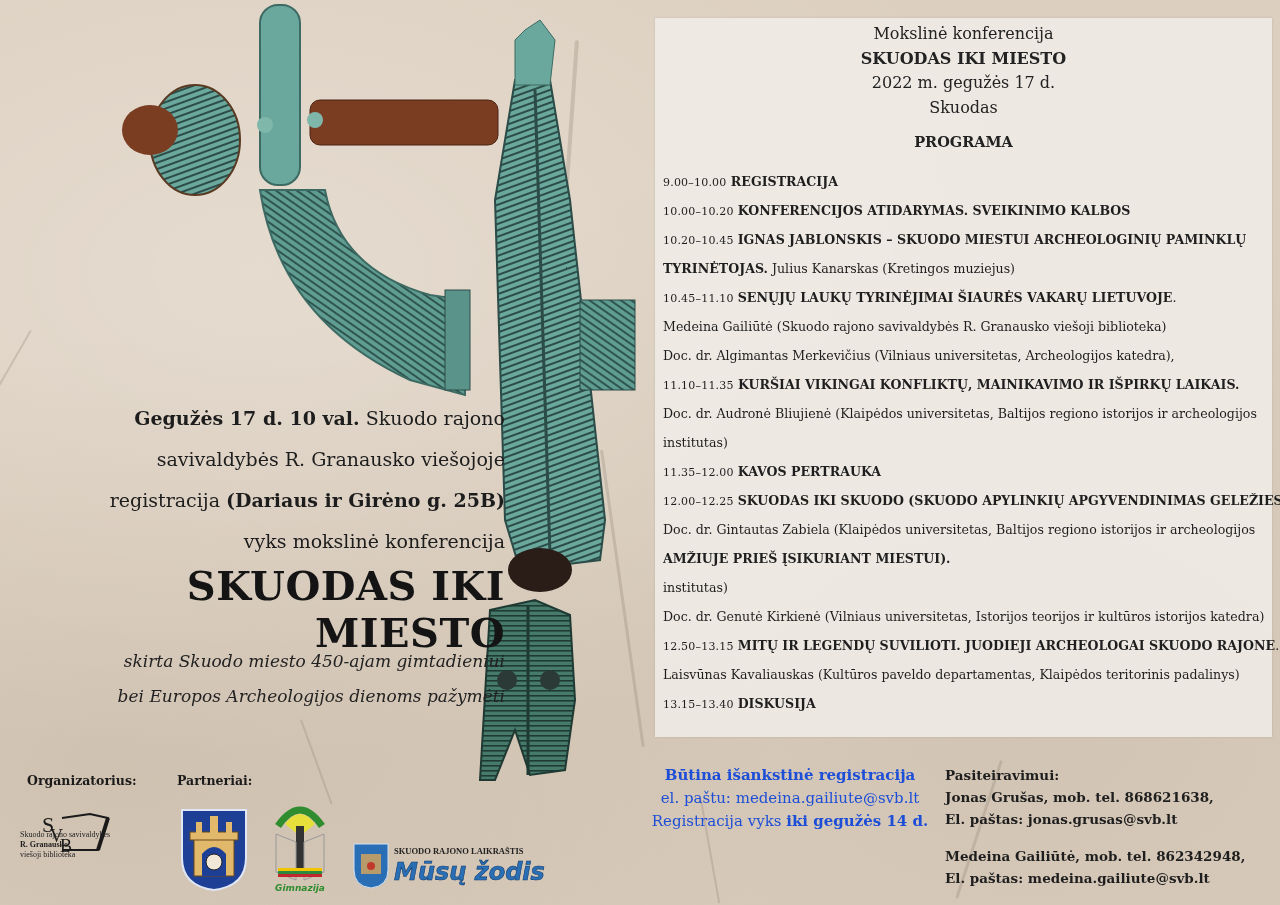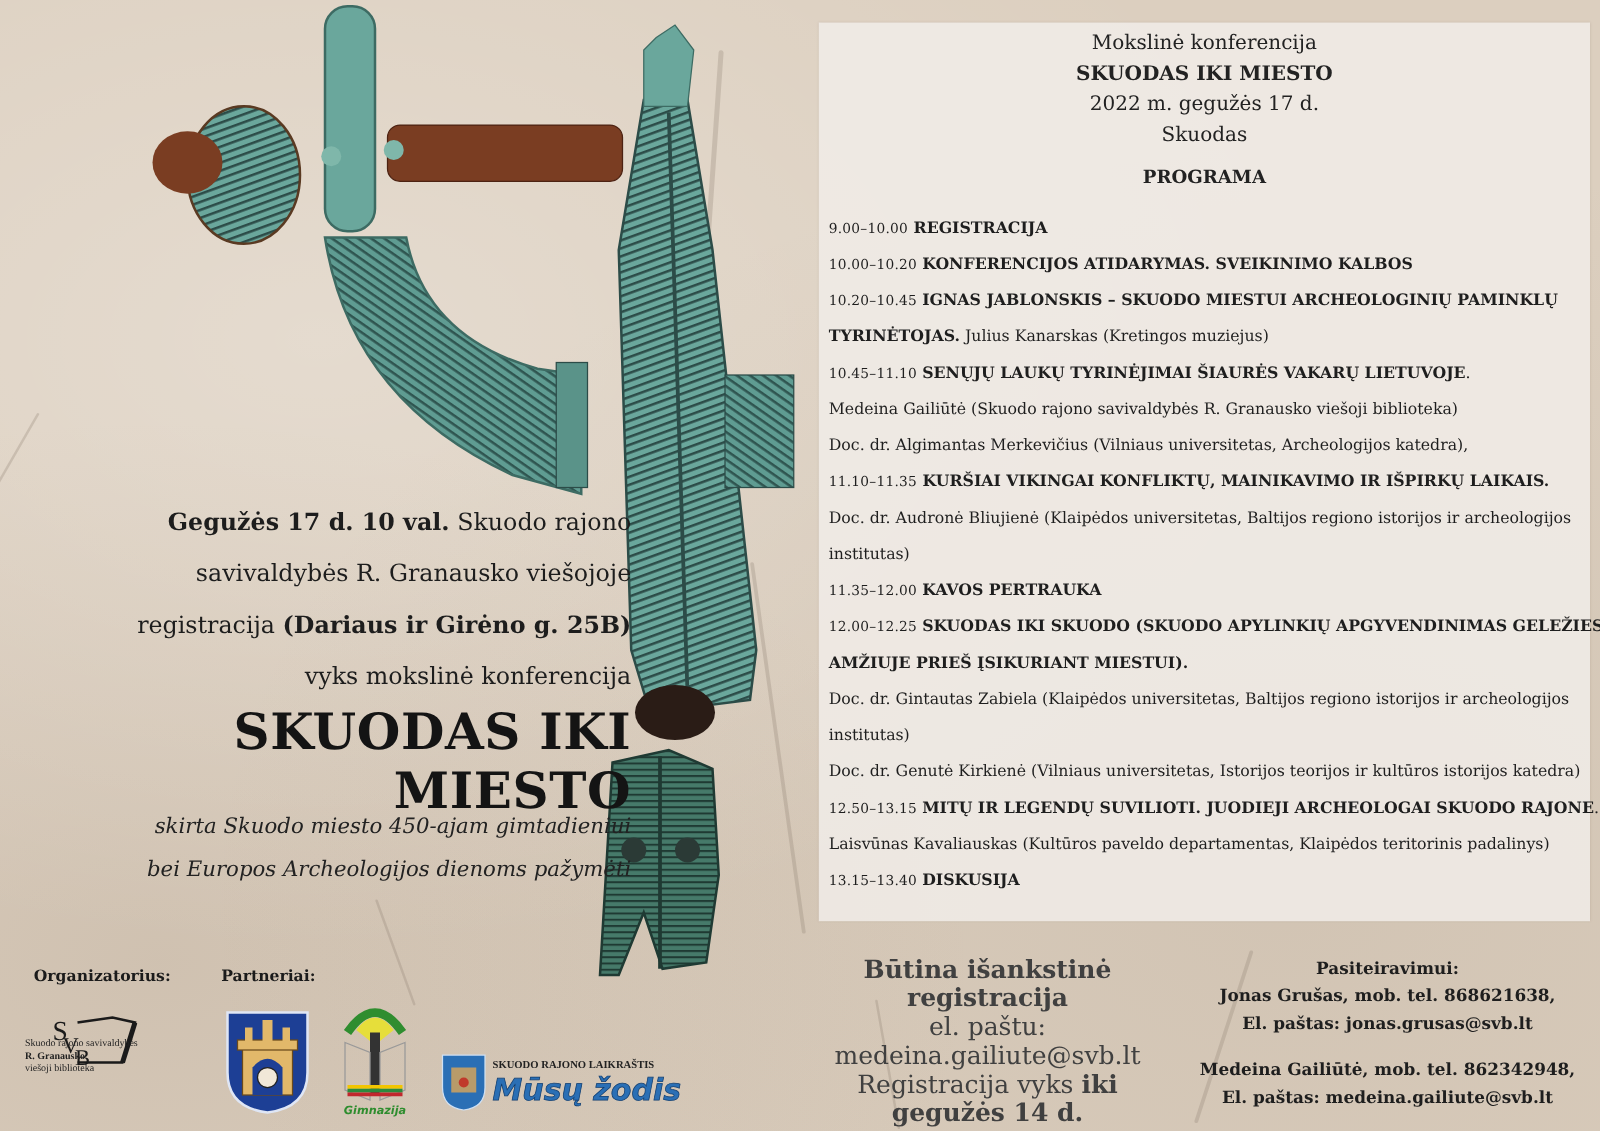--- a/index.html
+++ b/index.html
@@ -41,24 +41,24 @@
     .prog .row { line-height: 28px; white-space: nowrap; }
     .prog .time { font-size: 11px; letter-spacing: 0.2px; }
     .prog .title { font-weight: 700; font-size: 12.6px; text-align: center; }
     .prog .speaker { font-weight: 400; }
 
     
     .label-small { position: absolute; font-size: 12.5px; font-weight: 700; color: #1b1b1b; }
     .logo { position: absolute; }
     .svb-caption { position: absolute; left: 20px; top: 830px; width: 110px; text-align: left; font-size: 8px; line-height: 10px; font-family: "Liberation Serif", serif; color: #222; }
 
-    .reg { position: absolute; left: 640px; top: 764px; width: 300px; text-align: center; font-size: 20px; line-height: 23px; color: #404040; }
+    .reg { position: absolute; left: 640px; top: 764px; width: 300px; text-align: center; font-size: 15px; line-height: 23px; color: #1d4ed8; }
     .reg .reg-title { font-weight: 700; }
     .reg b { font-weight: 700; }
-    .contacts { position: absolute; left: 945px; top: 764px; width: 330px; text-align: center; font-size: 13.5px; line-height: 22px; font-weight: 700; color: #1e1e1e; }
+    .contacts { position: absolute; left: 945px; top: 764px; width: 330px; font-size: 13.5px; line-height: 22px; font-weight: 700; color: #1e1e1e; }
     .contacts .gap { height: 15px; }
   </style>
 </head>
 <body>
 
 <div class="vein" style="left:575px;top:40px;width:4px;height:330px;transform:rotate(4deg);"></div>
 <div class="vein" style="left:600px;top:450px;width:3px;height:300px;transform:rotate(-8deg);"></div>
 <div class="vein" style="left:30px;top:330px;width:2px;height:120px;transform:rotate(30deg);"></div>
 <div class="vein" style="left:300px;top:720px;width:2px;height:90px;transform:rotate(-20deg);"></div>
 <div class="vein" style="left:1000px;top:760px;width:3px;height:145px;transform:rotate(18deg);"></div>
@@ -138,22 +138,22 @@
       <div class="row"><span class="time">10.20–10.45</span> <span class="title">IGNAS  JABLONSKIS – SKUODO MIESTUI  ARCHEOLOGINIŲ PAMINKLŲ</span><span class="speaker"></span></div>
       <div class="row"><span class="time"></span><span class="title">TYRINĖTOJAS.</span><span class="speaker"> Julius Kanarskas (Kretingos muziejus)</span></div>
       <div class="row"><span class="time">10.45–11.10</span> <span class="title">SENŲJŲ LAUKŲ TYRINĖJIMAI ŠIAURĖS VAKARŲ LIETUVOJE</span><span class="speaker">.</span></div>
       <div class="row"><span class="time"></span><span class="title"></span><span class="speaker">Medeina Gailiūtė (Skuodo rajono savivaldybės R. Granausko viešoji biblioteka)</span></div>
       <div class="row"><span class="time"></span><span class="title"></span><span class="speaker"> Doc. dr. Algimantas Merkevičius (Vilniaus universitetas, Archeologijos katedra),</span></div>
       <div class="row"><span class="time">11.10–11.35</span><span class="title"> KURŠIAI VIKINGAI  KONFLIKTŲ,  MAINIKAVIMO IR IŠPIRKŲ LAIKAIS.</span><span class="speaker"></span></div>
       <div class="row"><span class="time"></span><span class="title"></span><span class="speaker">Doc. dr. Audronė Bliujienė (Klaipėdos universitetas, Baltijos regiono istorijos ir archeologijos</span></div>
       <div class="row"><span class="time"></span><span class="title"></span><span class="speaker">institutas)</span></div>
       <div class="row"><span class="time">11.35–12.00</span> <span class="title">KAVOS PERTRAUKA</span><span class="speaker"></span></div>
       <div class="row"><span class="time">12.00–12.25</span> <span class="title">SKUODAS IKI SKUODO (SKUODO APYLINKIŲ APGYVENDINIMAS GELEŽIES</span><span class="speaker"></span></div>
+      <div class="row"><span class="time"></span><span class="title"></span><span class="speaker">Doc. dr. Gintautas Zabiela (Klaipėdos universitetas, Baltijos regiono istorijos ir archeologijos</span></div>
       <div class="row"><span class="time"></span><span class="title">AMŽIUJE PRIEŠ ĮSIKURIANT MIESTUI).</span><span class="speaker"></span></div>
-      <div class="row"><span class="time"></span><span class="title"></span><span class="speaker">Doc. dr. Gintautas Zabiela (Klaipėdos universitetas, Baltijos regiono istorijos ir archeologijos</span></div>
       <div class="row"><span class="time"></span><span class="title"></span><span class="speaker">institutas)</span></div>
       <div class="row"><span class="time"></span><span class="title"></span><span class="speaker">Doc. dr. Genutė Kirkienė (Vilniaus universitetas, Istorijos teorijos ir kultūros istorijos katedra)</span></div>
       <div class="row"><span class="time">12.50–13.15</span> <span class="title">MITŲ IR LEGENDŲ SUVILIOTI. JUODIEJI ARCHEOLOGAI SKUODO RAJONE</span><span class="speaker">.</span></div>
       <div class="row"><span class="time"></span><span class="title"></span><span class="speaker"> Laisvūnas Kavaliauskas (Kultūros paveldo departamentas, Klaipėdos teritorinis padalinys)</span></div>
       <div class="row"><span class="time">13.15–13.40</span> <span class="title">DISKUSIJA</span><span class="speaker"></span></div>
     </div>
 </div>
 
 <div class="label-small" style="left:27px;top:773px;">Organizatorius:</div>
 <div class="label-small" style="left:177px;top:773px;">Partneriai:</div>

